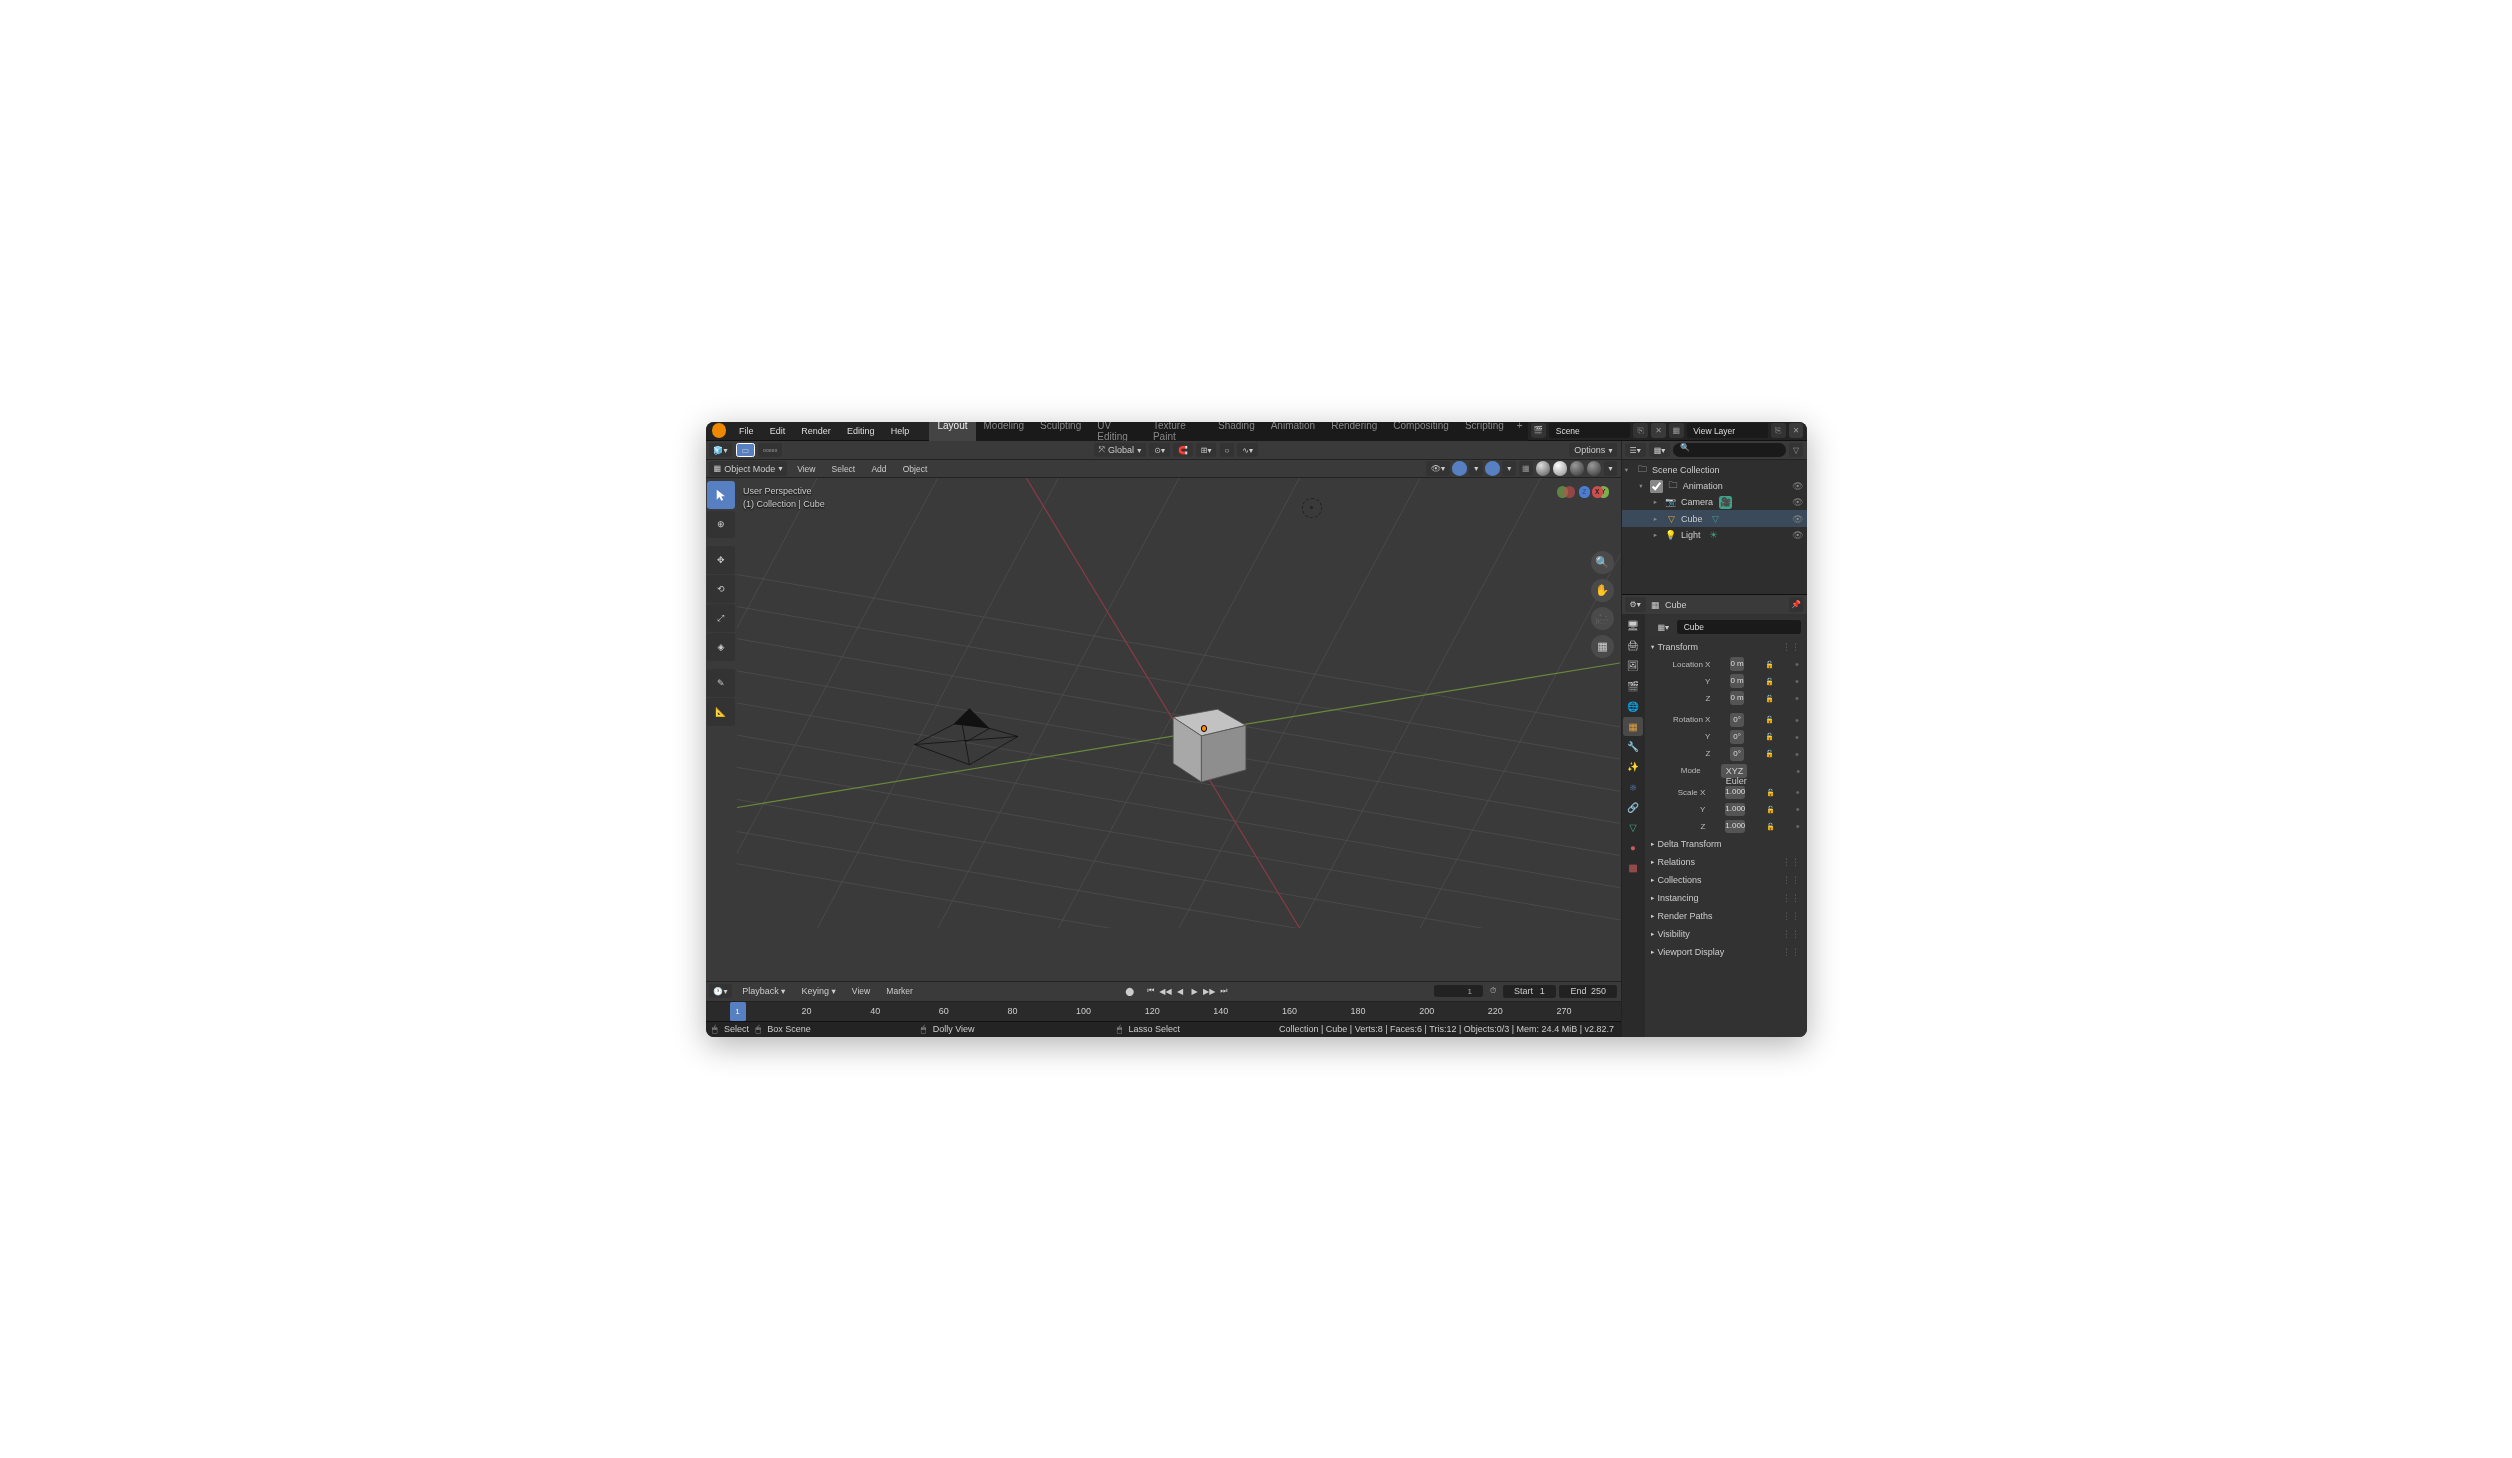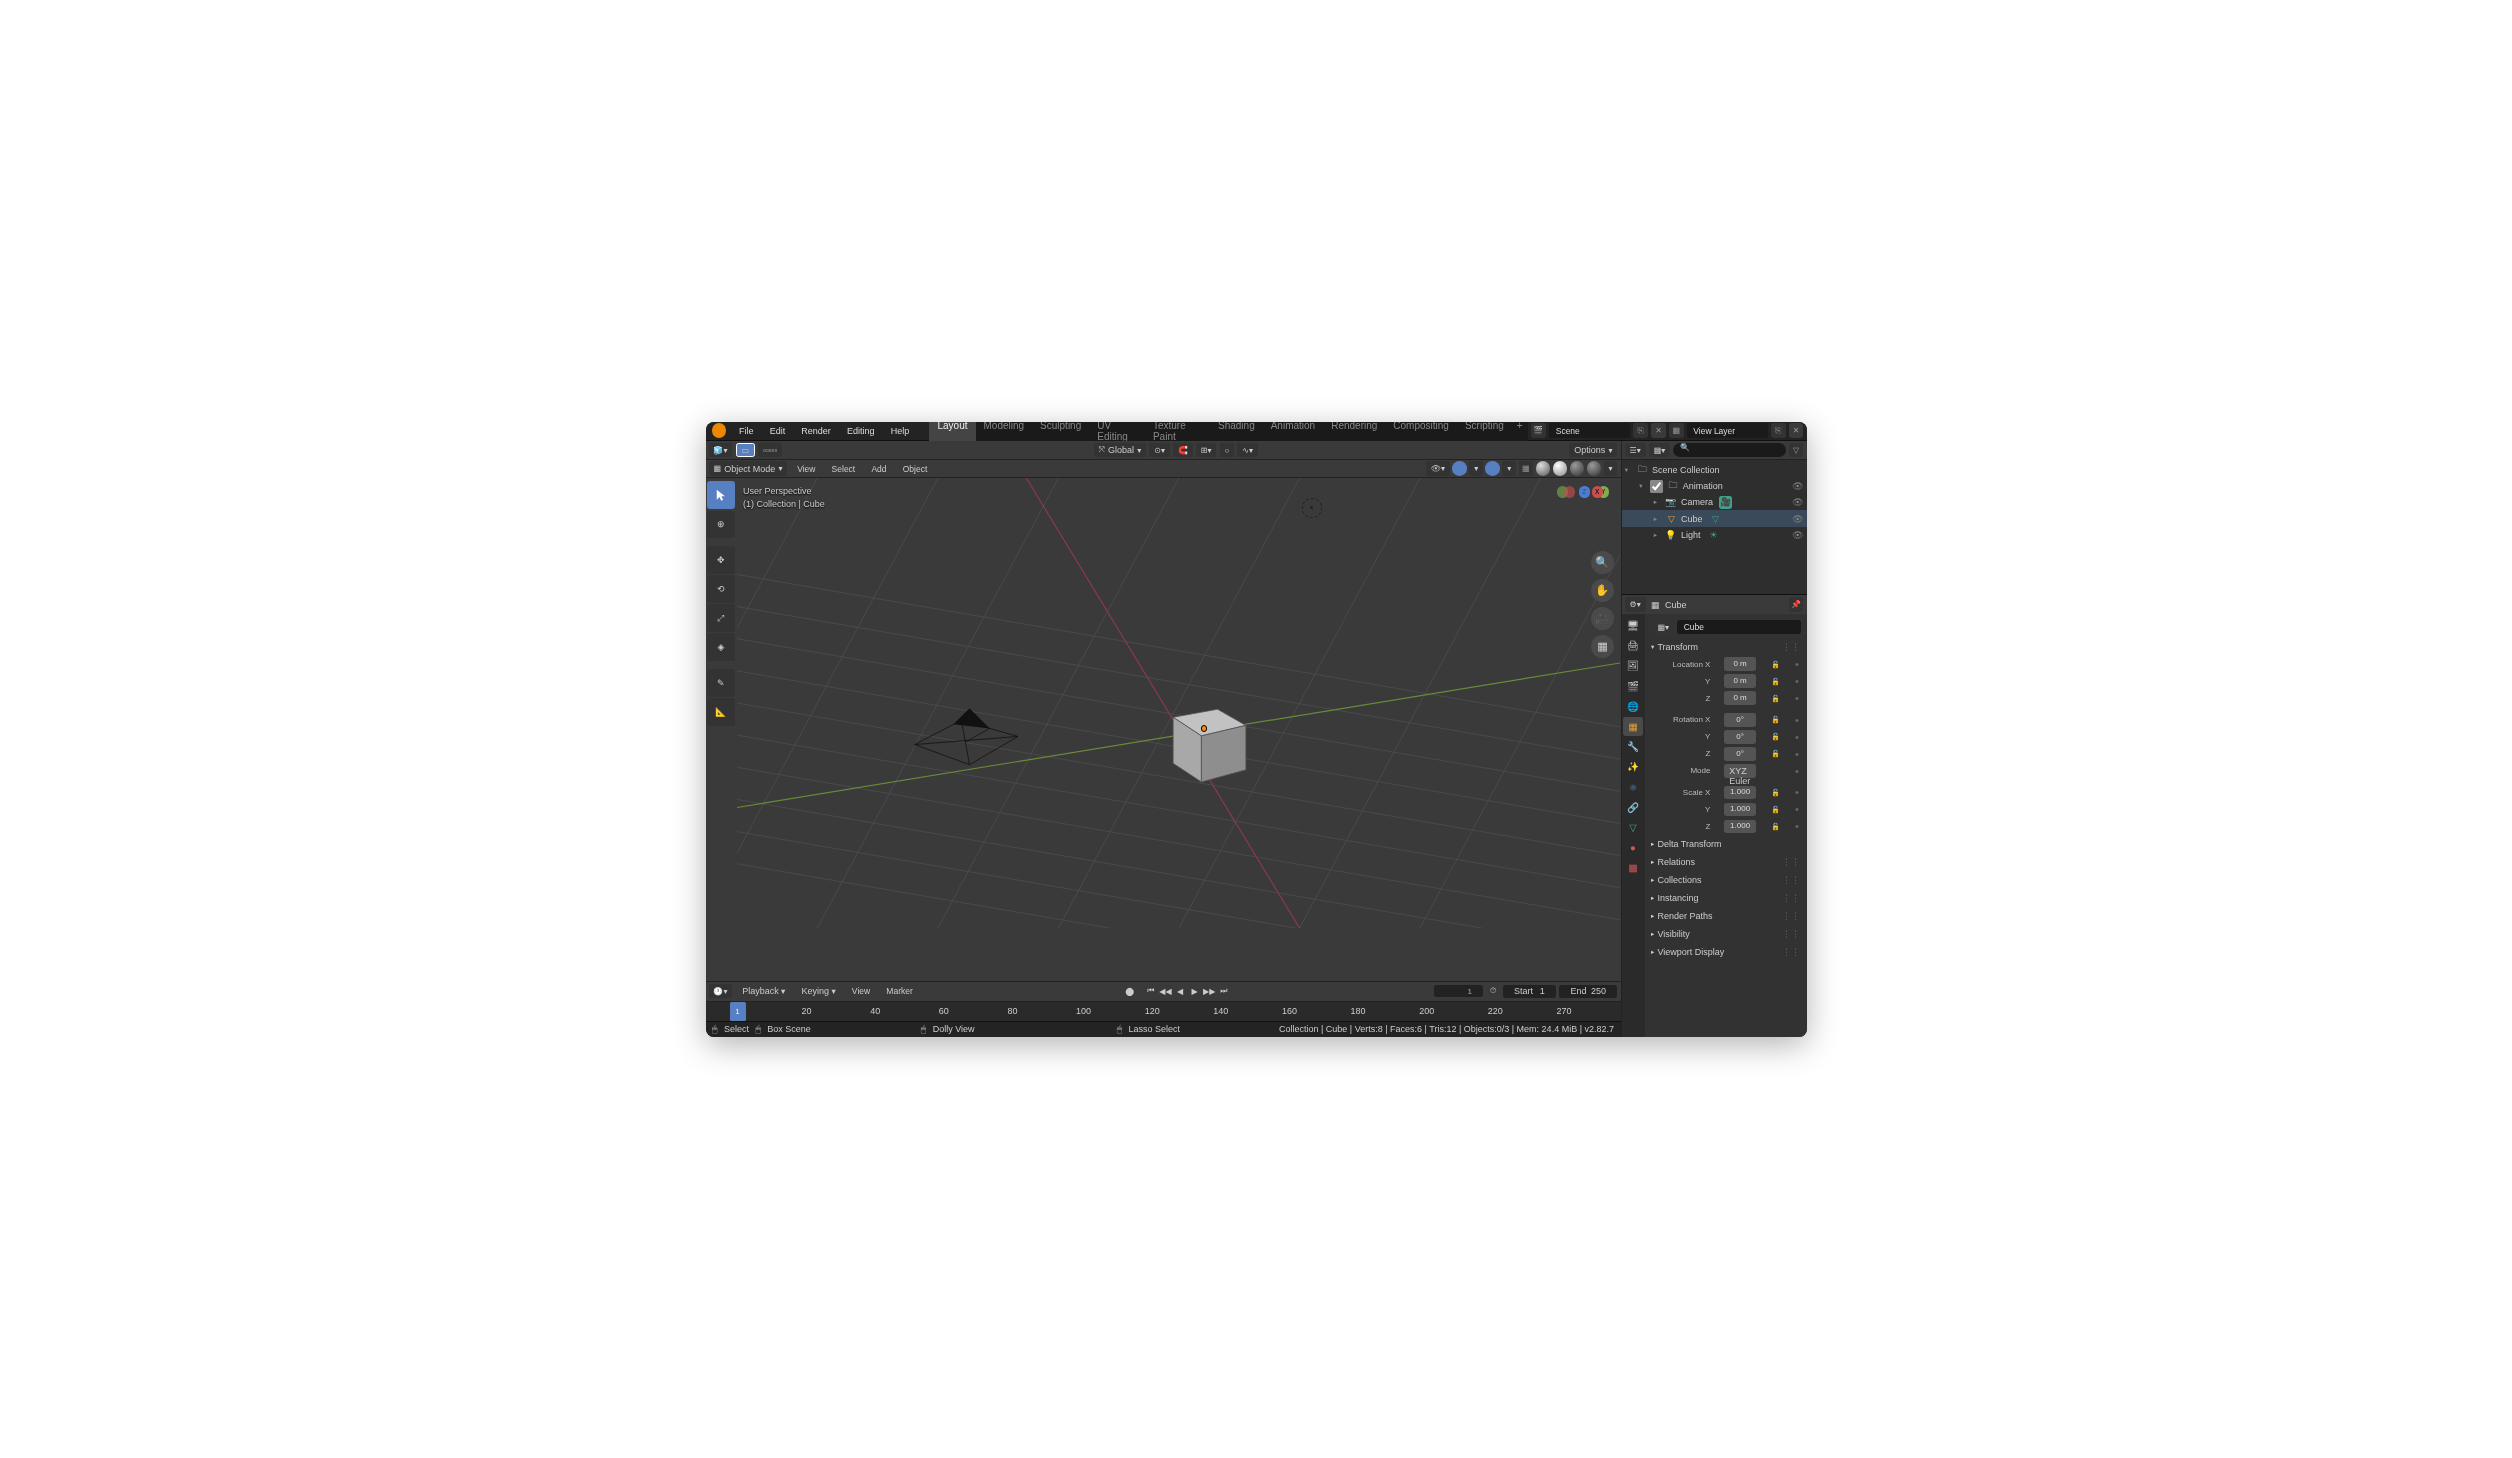--- a/index.html
+++ b/index.html
@@ -77,21 +77,21 @@
 .tree-eye{margin-left:auto;color:#888;font-size:9px}
 .props{flex:1;display:flex;min-height:0}
 .props-hdr{height:19.4px;background:#3a3a3a;display:flex;align-items:center;padding:0 3.2px;gap:3.2px}
 .props-name-row{height:19.4px;display:flex;align-items:center;padding:0 3.2px;gap:3.2px;background:#333}
 .props-tabs{width:23px;background:#2a2a2a;display:flex;flex-direction:column;padding:1.6px 0;gap:0.8px}
 .ptab{width:19.4px;height:19.4px;margin:0 auto;border-radius:2.4px;display:flex;align-items:center;justify-content:center;cursor:pointer;font-size:9.7px}
 .ptab.active{background:#4a4a4a}
 .props-body{flex:1;overflow:auto;padding:3.2px 4.9px;display:flex;flex-direction:column;gap:1.6px}
 .panel-hdr{display:flex;align-items:center;padding:3.2px 1.6px;cursor:pointer;font-size:9px}
 .panel-tri{font-size:6.5px;margin-right:3.2px;color:#ccc}
-.prop-row{display:flex;align-items:center;gap:14px;padding:0.8px 0}
+.prop-row{display:flex;align-items:center;gap:20px;padding:0.8px 0}
 .prop-label{width:61px;text-align:right;font-size:8px;color:#bbb}
 .prop-field{flex:1;background:#545454;border-radius:2.4px;padding:1.6px 0;text-align:center;font-size:8px;color:#ddd;height:13.8px}
 .prop-lock{width:11.3px;color:#888;font-size:7.3px;text-align:center}
 .prop-dot{width:6.5px;color:#666;font-size:11.3px;line-height:6.5px}
 svg{display:block}
 </style>
 </head>
 <body>
 
 <div class="window">

